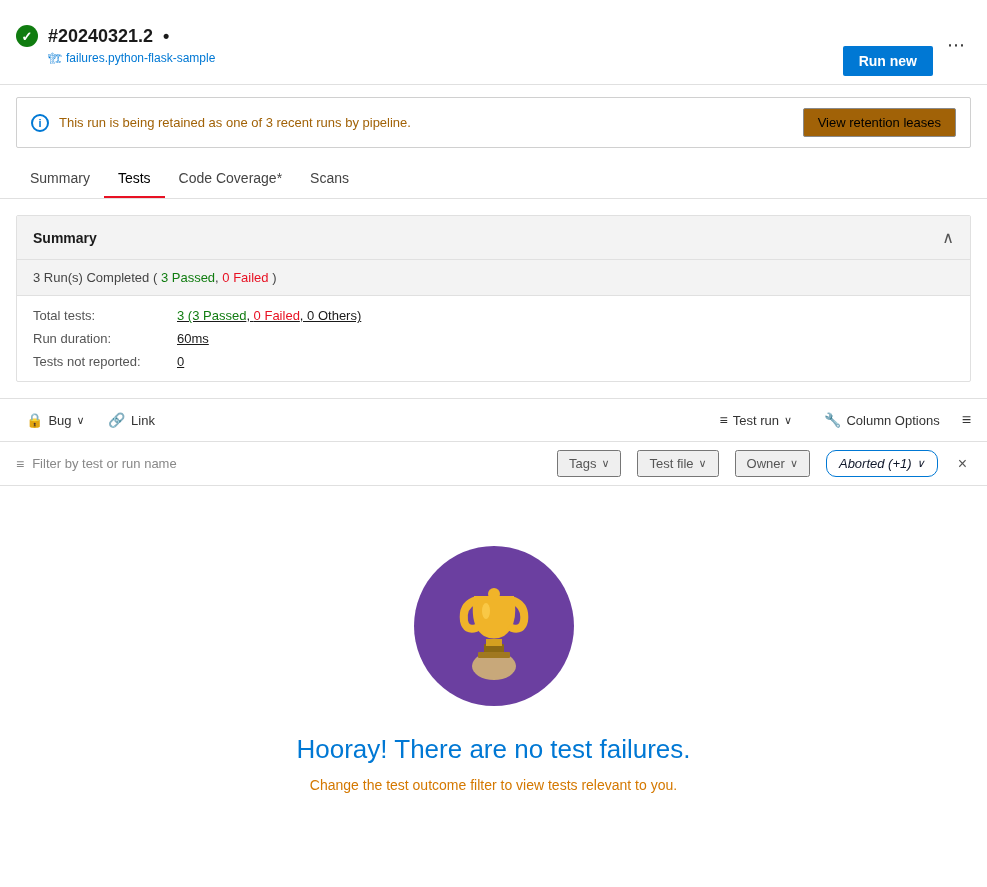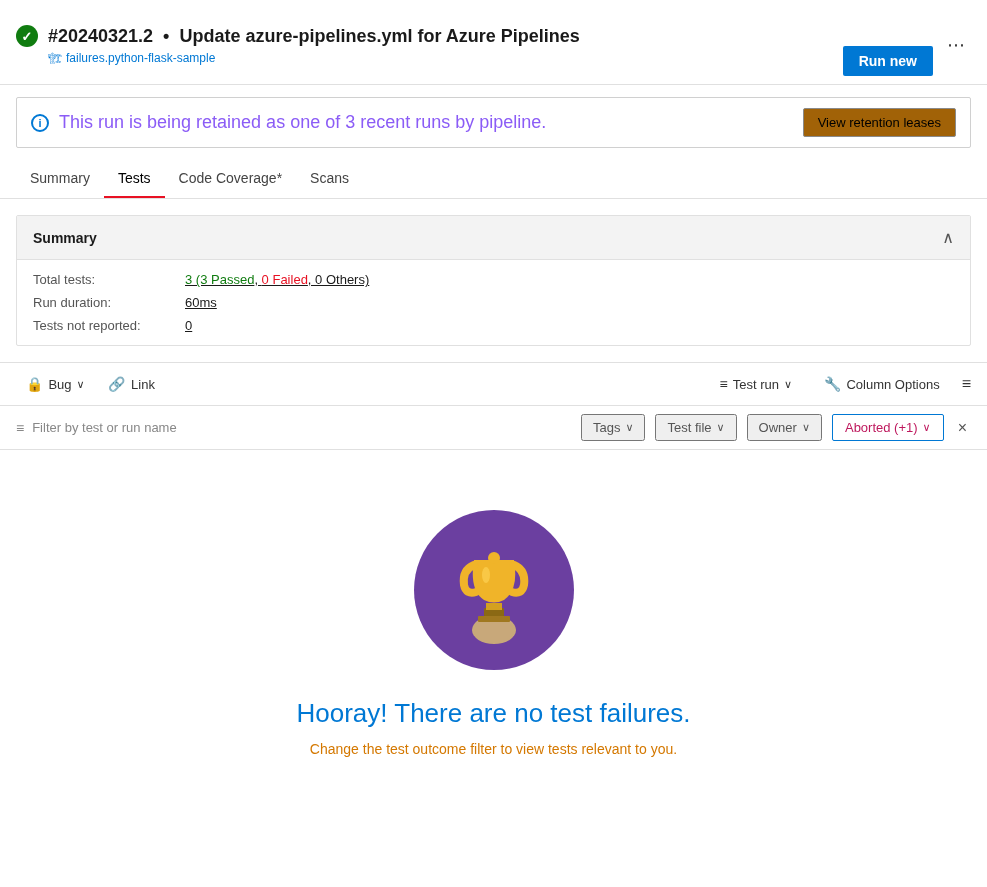--- a/index.html
+++ b/index.html
@@ -13,81 +13,80 @@
     .header-subtitle { font-size: 12px; color: #0078d4; margin-left: 32px; display: flex; align-items: center; gap: 4px; }
     .header-subtitle .repo-icon { font-size: 11px; }
     .header-right { display: flex; align-items: center; gap: 8px; }
     .run-new-btn { background: #0078d4; color: white; border: none; padding: 7px 16px; border-radius: 2px; font-size: 14px; font-weight: 600; cursor: pointer; margin-top: 32px; }
     .more-btn { background: none; border: none; font-size: 18px; cursor: pointer; color: #333; padding: 4px 6px; }
 
     
     .retention-banner { display: flex; align-items: center; justify-content: space-between; margin: 12px 16px; padding: 10px 14px; border: 1px solid #d0d0d0; border-radius: 2px; background: #fff; }
     .retention-left { display: flex; align-items: center; gap: 10px; }
     .info-icon { width: 18px; height: 18px; border-radius: 50%; border: 2px solid #0078d4; color: #0078d4; display: flex; align-items: center; justify-content: center; font-size: 11px; font-weight: bold; flex-shrink: 0; }
-    .retention-text { font-size: 18px; color: #8b5cf6; }
+    .retention-text { font-size: 13px; color: #a16207; }
     .view-leases-btn { background: #a16207; border: 1px solid #8a8a8a; padding: 6px 14px; font-size: 13px; cursor: pointer; border-radius: 2px; white-space: nowrap; }
 
     
     .tabs { display: flex; align-items: center; padding: 0 16px; border-bottom: 1px solid #e0e0e0; gap: 0; }
     .tab { padding: 10px 14px; font-size: 14px; cursor: pointer; color: #444; border-bottom: 2px solid transparent; text-decoration: none; }
     .tab.active { color: #000000; border-bottom: 2px solid #e81123; font-weight: 500; }
 
     
     .section { margin: 0 16px; border: 1px solid #e0e0e0; border-radius: 2px; margin-top: 16px; }
     .section-header { display: flex; align-items: center; justify-content: space-between; padding: 12px 16px; background: #f3f3f3; border-bottom: 1px solid #e0e0e0; }
     .section-title { font-size: 14px; font-weight: 600; color: #1a1a1a; }
     .collapse-btn { background: none; border: none; cursor: pointer; font-size: 16px; color: #555; }
 
     .runs-completed { background: #f3f3f3; padding: 10px 16px; font-size: 13px; color: #444; border-bottom: 1px solid #e0e0e0; }
 
     .stats-grid { padding: 12px 16px; display: flex; flex-direction: column; gap: 8px; }
-    .stat-row { display: flex; align-items: center; gap: 12px; font-size: 13px; }
+    .stat-row { display: flex; align-items: center; gap: 4px; font-size: 13px; }
     .stat-label { color: #555; width: 140px; }
     .stat-value { color: #1a1a1a; text-decoration: underline; }
 
     
     .toolbar { display: flex; align-items: center; justify-content: space-between; padding: 8px 16px; margin-top: 16px; border-top: 1px solid #e0e0e0; border-bottom: 1px solid #e0e0e0; }
     .toolbar-left { display: flex; align-items: center; gap: 4px; }
     .toolbar-btn { display: flex; align-items: center; gap: 5px; padding: 5px 10px; background: none; border: none; cursor: pointer; font-size: 13px; color: #333; border-radius: 2px; }
     .toolbar-btn .icon { font-size: 14px; color: #888; }
     .toolbar-right { display: flex; align-items: center; gap: 12px; }
     .test-run-btn { display: flex; align-items: center; gap: 5px; padding: 5px 10px; background: none; border: none; cursor: pointer; font-size: 13px; color: #333; font-weight: 500; }
     .test-run-btn .chevron { font-size: 11px; }
     .col-options-btn { display: flex; align-items: center; gap: 5px; padding: 5px 10px; background: none; border: none; cursor: pointer; font-size: 13px; color: #333; font-weight: 500; }
     .filter-icon-btn { background: none; border: none; cursor: pointer; font-size: 16px; color: #333; }
 
     
     .filter-row { display: flex; align-items: center; justify-content: space-between; padding: 8px 16px; border-bottom: 1px solid #e0e0e0; }
     .filter-left { display: flex; align-items: center; gap: 8px; color: #555; font-size: 13px; }
     .filter-icon { font-size: 14px; color: #888; }
     .filter-text { color: #555; }
-    .filter-right { display: flex; align-items: center; gap: 10px; }
+    .filter-right { display: flex; align-items: center; gap: 16px; }
     .filter-chip { display: flex; align-items: center; gap: 5px; padding: 4px 10px; font-size: 13px; color: #555; cursor: pointer; }
     .filter-chip .chevron { font-size: 11px; }
-    .aborted-chip { display: flex; align-items: center; gap: 5px; padding: 5px 12px; border: 1.5px solid #0078d4; border-radius: 2px; font-size: 13px; color: #be185d; cursor: pointer; }
+    .aborted-chip { display: flex; align-items: center; gap: 5px; padding: 5px 12px; border: 1.5px solid #0078d4; border-radius: 10px; font-size: 13px; color: #0f172a; cursor: pointer; font-style: italic; }
     .aborted-chip .chevron { font-size: 11px; }
     .close-chip { background: none; border: none; cursor: pointer; font-size: 16px; color: #555; padding: 0 4px; }
 
     
     .trophy-area { display: flex; flex-direction: column; align-items: center; justify-content: center; padding: 60px 24px 40px; }
     .trophy-circle { width: 160px; height: 160px; background: #6b3fa0; border-radius: 50%; display: flex; align-items: center; justify-content: center; margin-bottom: 28px; position: relative; overflow: visible; }
     .trophy-svg { width: 120px; height: 120px; }
     .trophy-title { font-size: 26px; color: #0078d4; font-weight: 400; margin-bottom: 12px; }
     .trophy-subtitle { font-size: 14px; color: #d47800; }
   </style>
 </head>
 <body>
 
 <div class="header">
   <div class="header-left">
     <div class="header-title">
       <div class="check-icon">✓</div>
       <span>#20240321.2</span>
       <span>•</span>
-      <span>Update azure-pipelines.yml for Azure Pipelines</span>
     </div>
     <div class="header-subtitle">
       <span class="repo-icon">🏗</span>
       <a href="#" style="color:#0078d4;text-decoration:none;font-size:12px;">failures.python-flask-sample</a>
     </div>
   </div>
   <div class="header-right">
     <button class="run-new-btn">Run new</button>
     <button class="more-btn">⋯</button>
   </div>
@@ -105,20 +104,23 @@
   <a class="tab" href="#">Summary</a>
   <a class="tab active" href="#" style="border-bottom:2px solid #e81123;">Tests</a>
   <a class="tab" href="#">Code Coverage*</a>
   <a class="tab" href="#">Scans</a>
 </div>
 
 <div class="section">
   <div class="section-header">
     <span class="section-title">Summary</span>
     <button class="collapse-btn">∧</button>
+  </div>
+  <div class="runs-completed">
+    <span>3 Run(s) Completed ( <span style="color:#107c10">3 Passed</span>, <span style="color:#e81123">0 Failed</span> )</span>
   </div>
   <div class="stats-grid">
     <div class="stat-row">
       <span class="stat-label">Total tests:</span>
       <span class="stat-value"><span style="color:#107c10">3 (3 Passed</span>, <span style="color:#e81123">0 Failed</span>, 0 Others)</span>
     </div>
     <div class="stat-row">
       <span class="stat-label">Run duration:</span>
       <span class="stat-value">60ms</span>
     </div>

